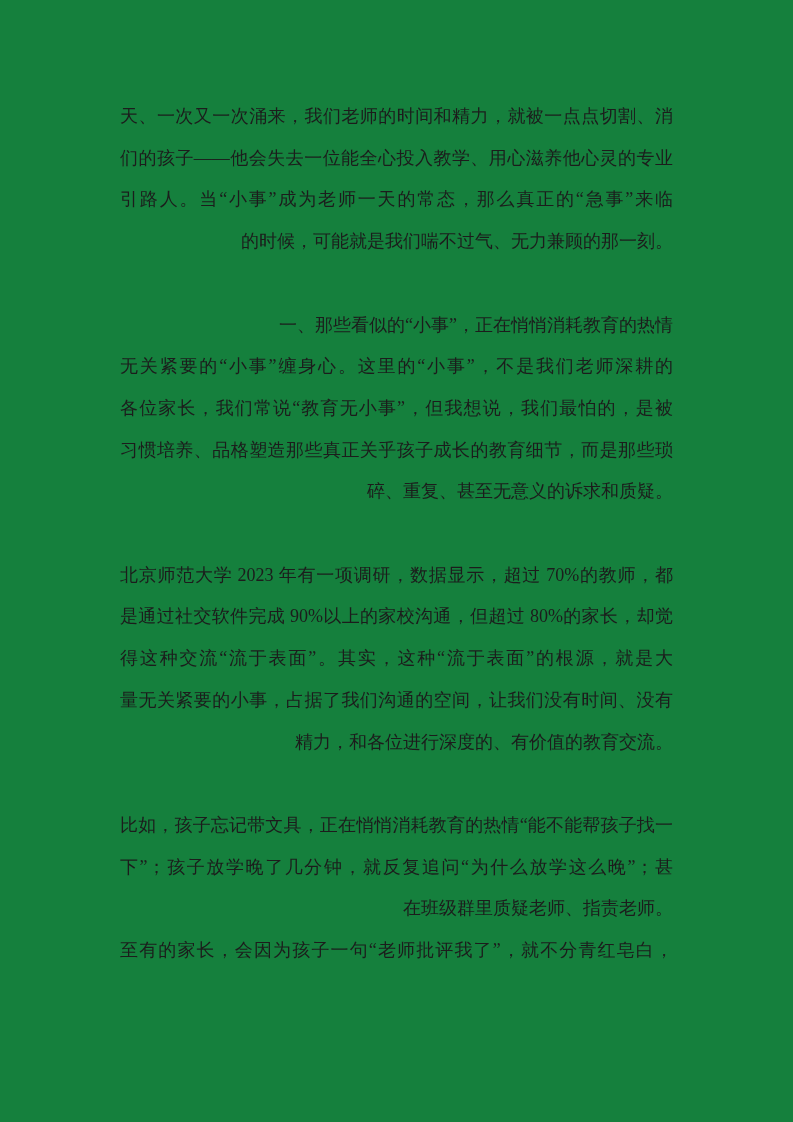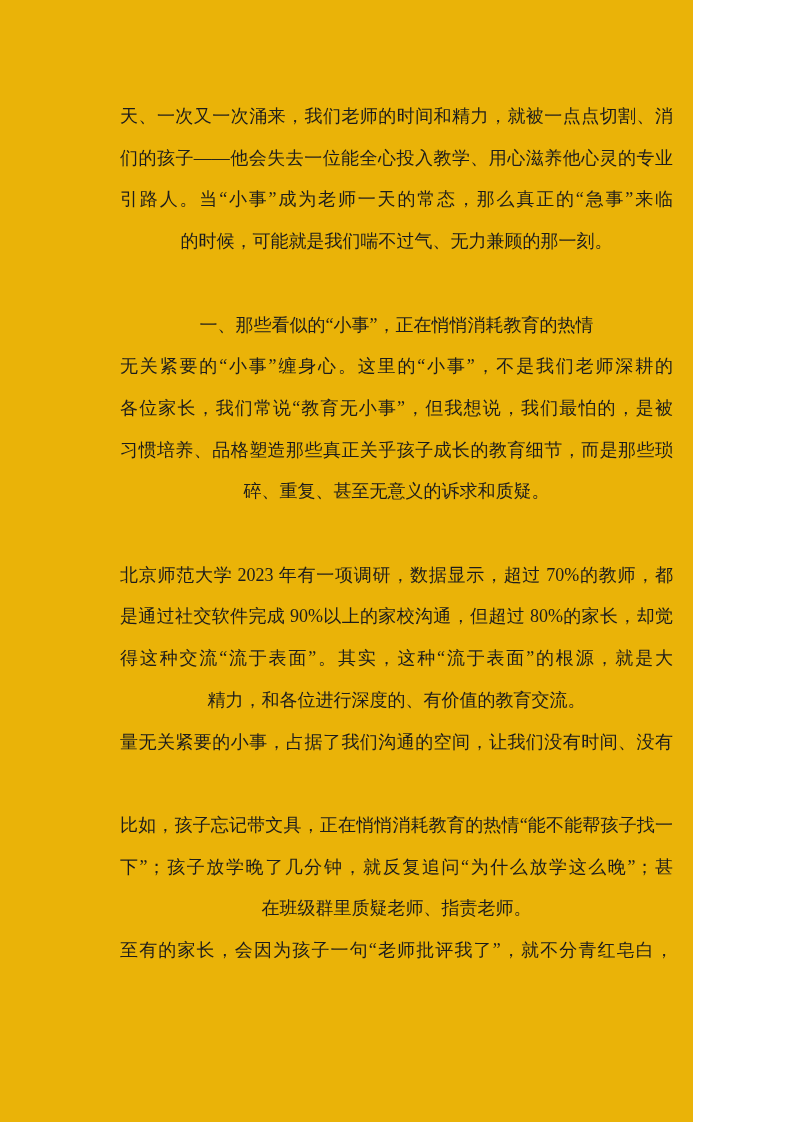--- a/index.html
+++ b/index.html
@@ -2,40 +2,40 @@
 <html><head>
 <meta charset="utf-8">
 <style>
   html, body {
     margin: 0;
     padding: 0;
     background: #ffffff;
   }
   .page {
     position: relative;
-    width: 693px;
+    width: 793px;
     height: 1122px;
-    background: #eab308;
+    background: #15803d;
     overflow: hidden;
     font-family: "Liberation Serif", "DejaVu Serif", serif;
   }
   .content {
     position: absolute;
     left: 120px;
     top: 96px;
     width: 553px;
     color: #1c1c1c;
     font-size: 18px;
     line-height: 41.7px;
   }
   .block { margin: 0; }
   .block.gap-after { margin-bottom: 41.7px; }
   .line {
     white-space: normal;
-    text-align: center;
+    text-align: right;
   }
   .line.fill {
     text-align: justify;
     text-align-last: justify;
     text-justify: inter-character;
   }
   .heading .line {
     font-weight: normal; 
   }
 </style>
@@ -60,22 +60,22 @@
       <div class="line fill">无关紧要的“小事”缠身心。这里的“小事”，不是我们老师深耕的</div>
       <div class="line fill">各位家长，我们常说“教育无小事”，但我想说，我们最怕的，是被</div>
       <div class="line fill">习惯培养、品格塑造那些真正关乎孩子成长的教育细节，而是那些琐</div>
       <div class="line">碎、重复、甚至无意义的诉求和质疑。</div>
     </div>
 
     <div class="block gap-after">
       <div class="line fill">北京师范大学 2023 年有一项调研，数据显示，超过 70%的教师，都</div>
       <div class="line fill">是通过社交软件完成 90%以上的家校沟通，但超过 80%的家长，却觉</div>
       <div class="line fill">得这种交流“流于表面”。其实，这种“流于表面”的根源，就是大</div>
+      <div class="line fill">量无关紧要的小事，占据了我们沟通的空间，让我们没有时间、没有</div>
       <div class="line">精力，和各位进行深度的、有价值的教育交流。</div>
-      <div class="line fill">量无关紧要的小事，占据了我们沟通的空间，让我们没有时间、没有</div>
     </div>
 
     <div class="block">
       <div class="line fill">比如，孩子忘记带文具，正在悄悄消耗教育的热情“能不能帮孩子找一</div>
       <div class="line fill">下”；孩子放学晚了几分钟，就反复追问“为什么放学这么晚”；甚</div>
       <div class="line">在班级群里质疑老师、指责老师。</div>
       <div class="line fill">至有的家长，会因为孩子一句“老师批评我了”，就不分青红皂白，</div>
     </div>
 
   </div>

